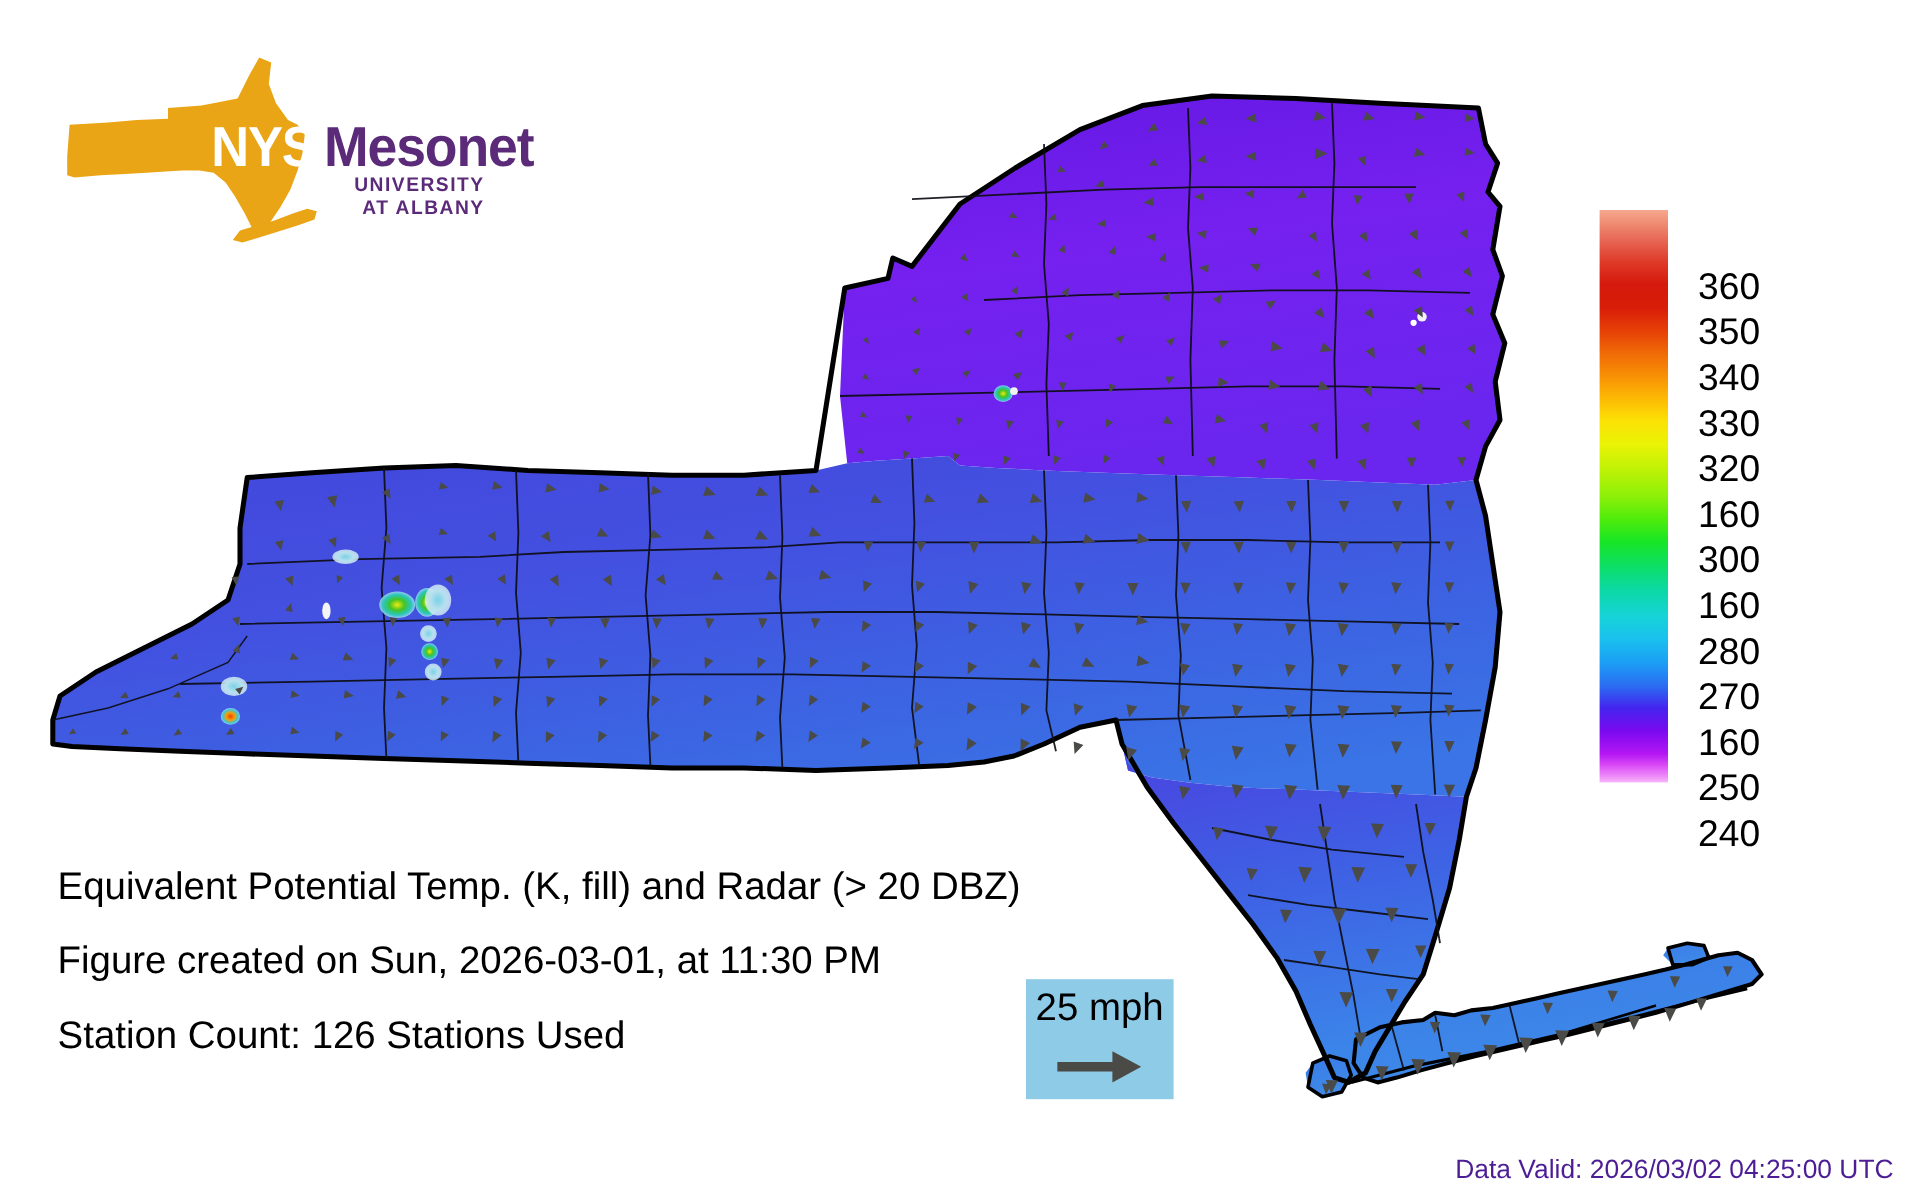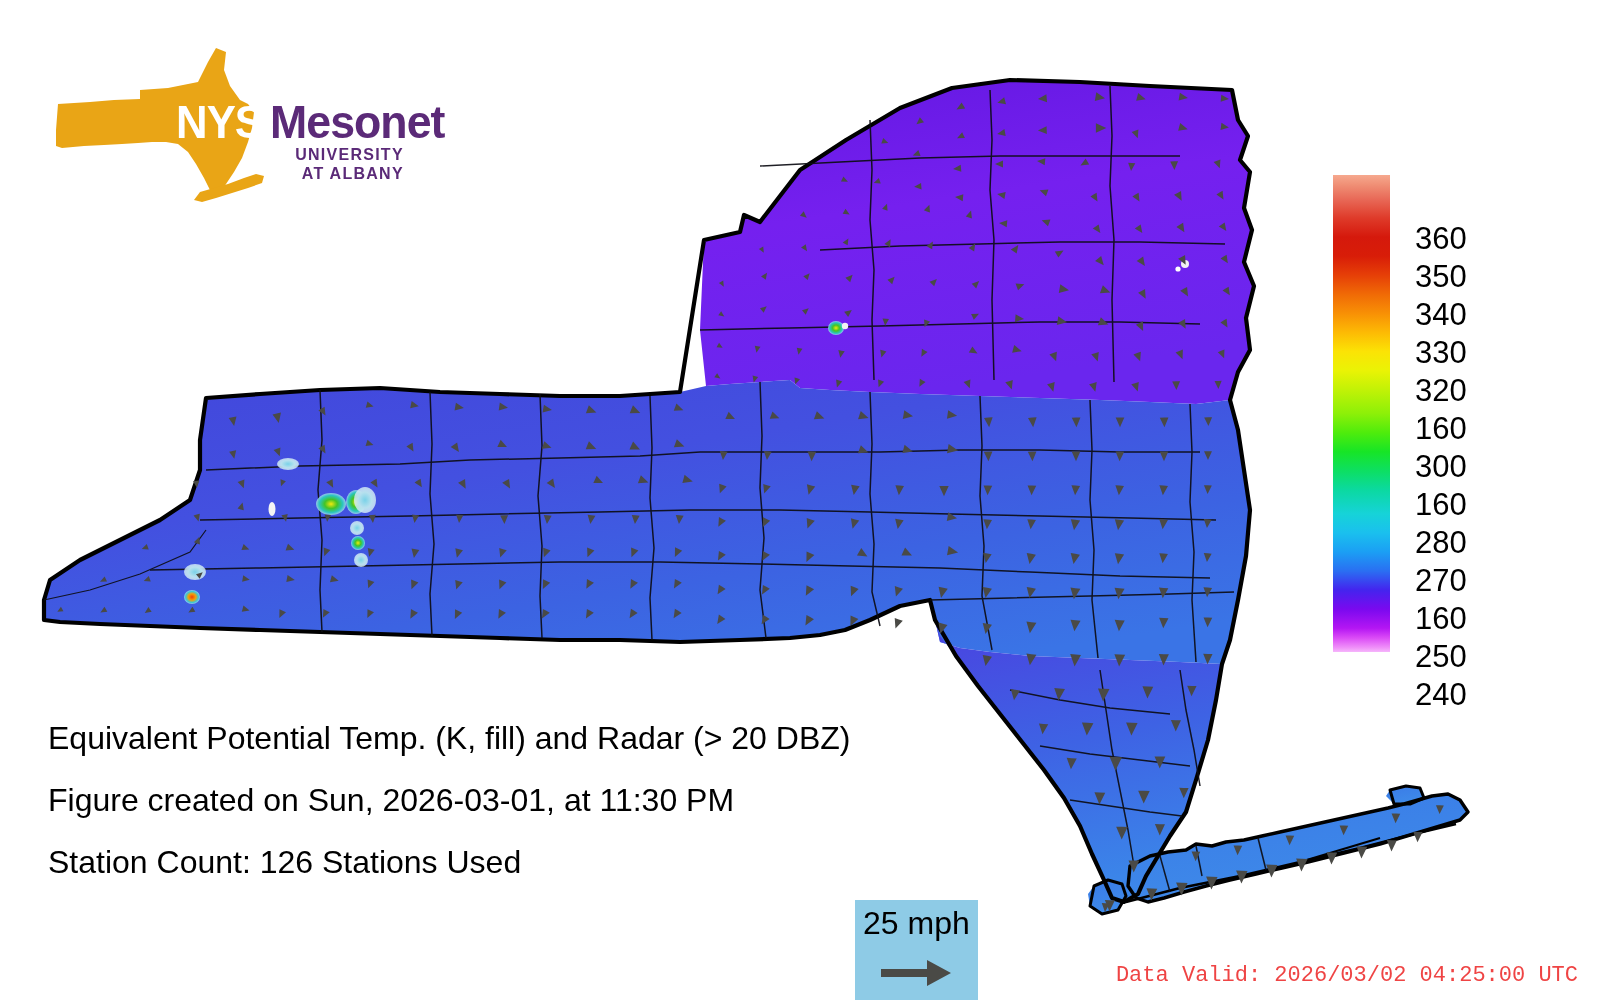--- a/index.html
+++ b/index.html
@@ -36,29 +36,29 @@
        #da4af6 97%, #ef8df9 99%, #f6b6fb 100%);}
   .cb-label{position:absolute;left:82px;font-size:31px;color:#000;line-height:1;margin-top:45px;}
 
   
   .caption{position:absolute;left:48px;font-size:32px;color:#000;white-space:nowrap;}
   #cap1{top:720px;}
   #cap2{top:782px;text-align:right;}
   #cap3{top:844px;}
 
   
-  #wind-key{position:absolute;left:855px;top:900px;width:123px;height:100px;
+  #wind-key{position:absolute;left:855px;top:816px;width:123px;height:100px;
             background:#8ecbe6;}
   #wind-key-label{position:absolute;left:8px;top:5px;font-size:32px;color:#000;
                   white-space:nowrap;}
   #wind-key-arrow{position:absolute;left:26px;top:58px;}
 
   
-  #data-valid{position:absolute;right:22px;bottom:12px;font-size:22px;color:#ef4444;
-              white-space:nowrap;font-family:Liberation Mono, monospace;}
+  #data-valid{position:absolute;right:22px;bottom:12px;font-size:22px;color:#4c1d95;
+              white-space:nowrap;}
 </style>
 </head>
 <body>
 
 <div id="map-area">
 <svg id="map-svg" width="1530" height="980" viewBox="0 0 1530 980">
   <defs>
 
     <linearGradient id="gNorth" x1="0" y1="0" x2="0.25" y2="1">
       <stop offset="0%" stop-color="#6418e2"></stop>

